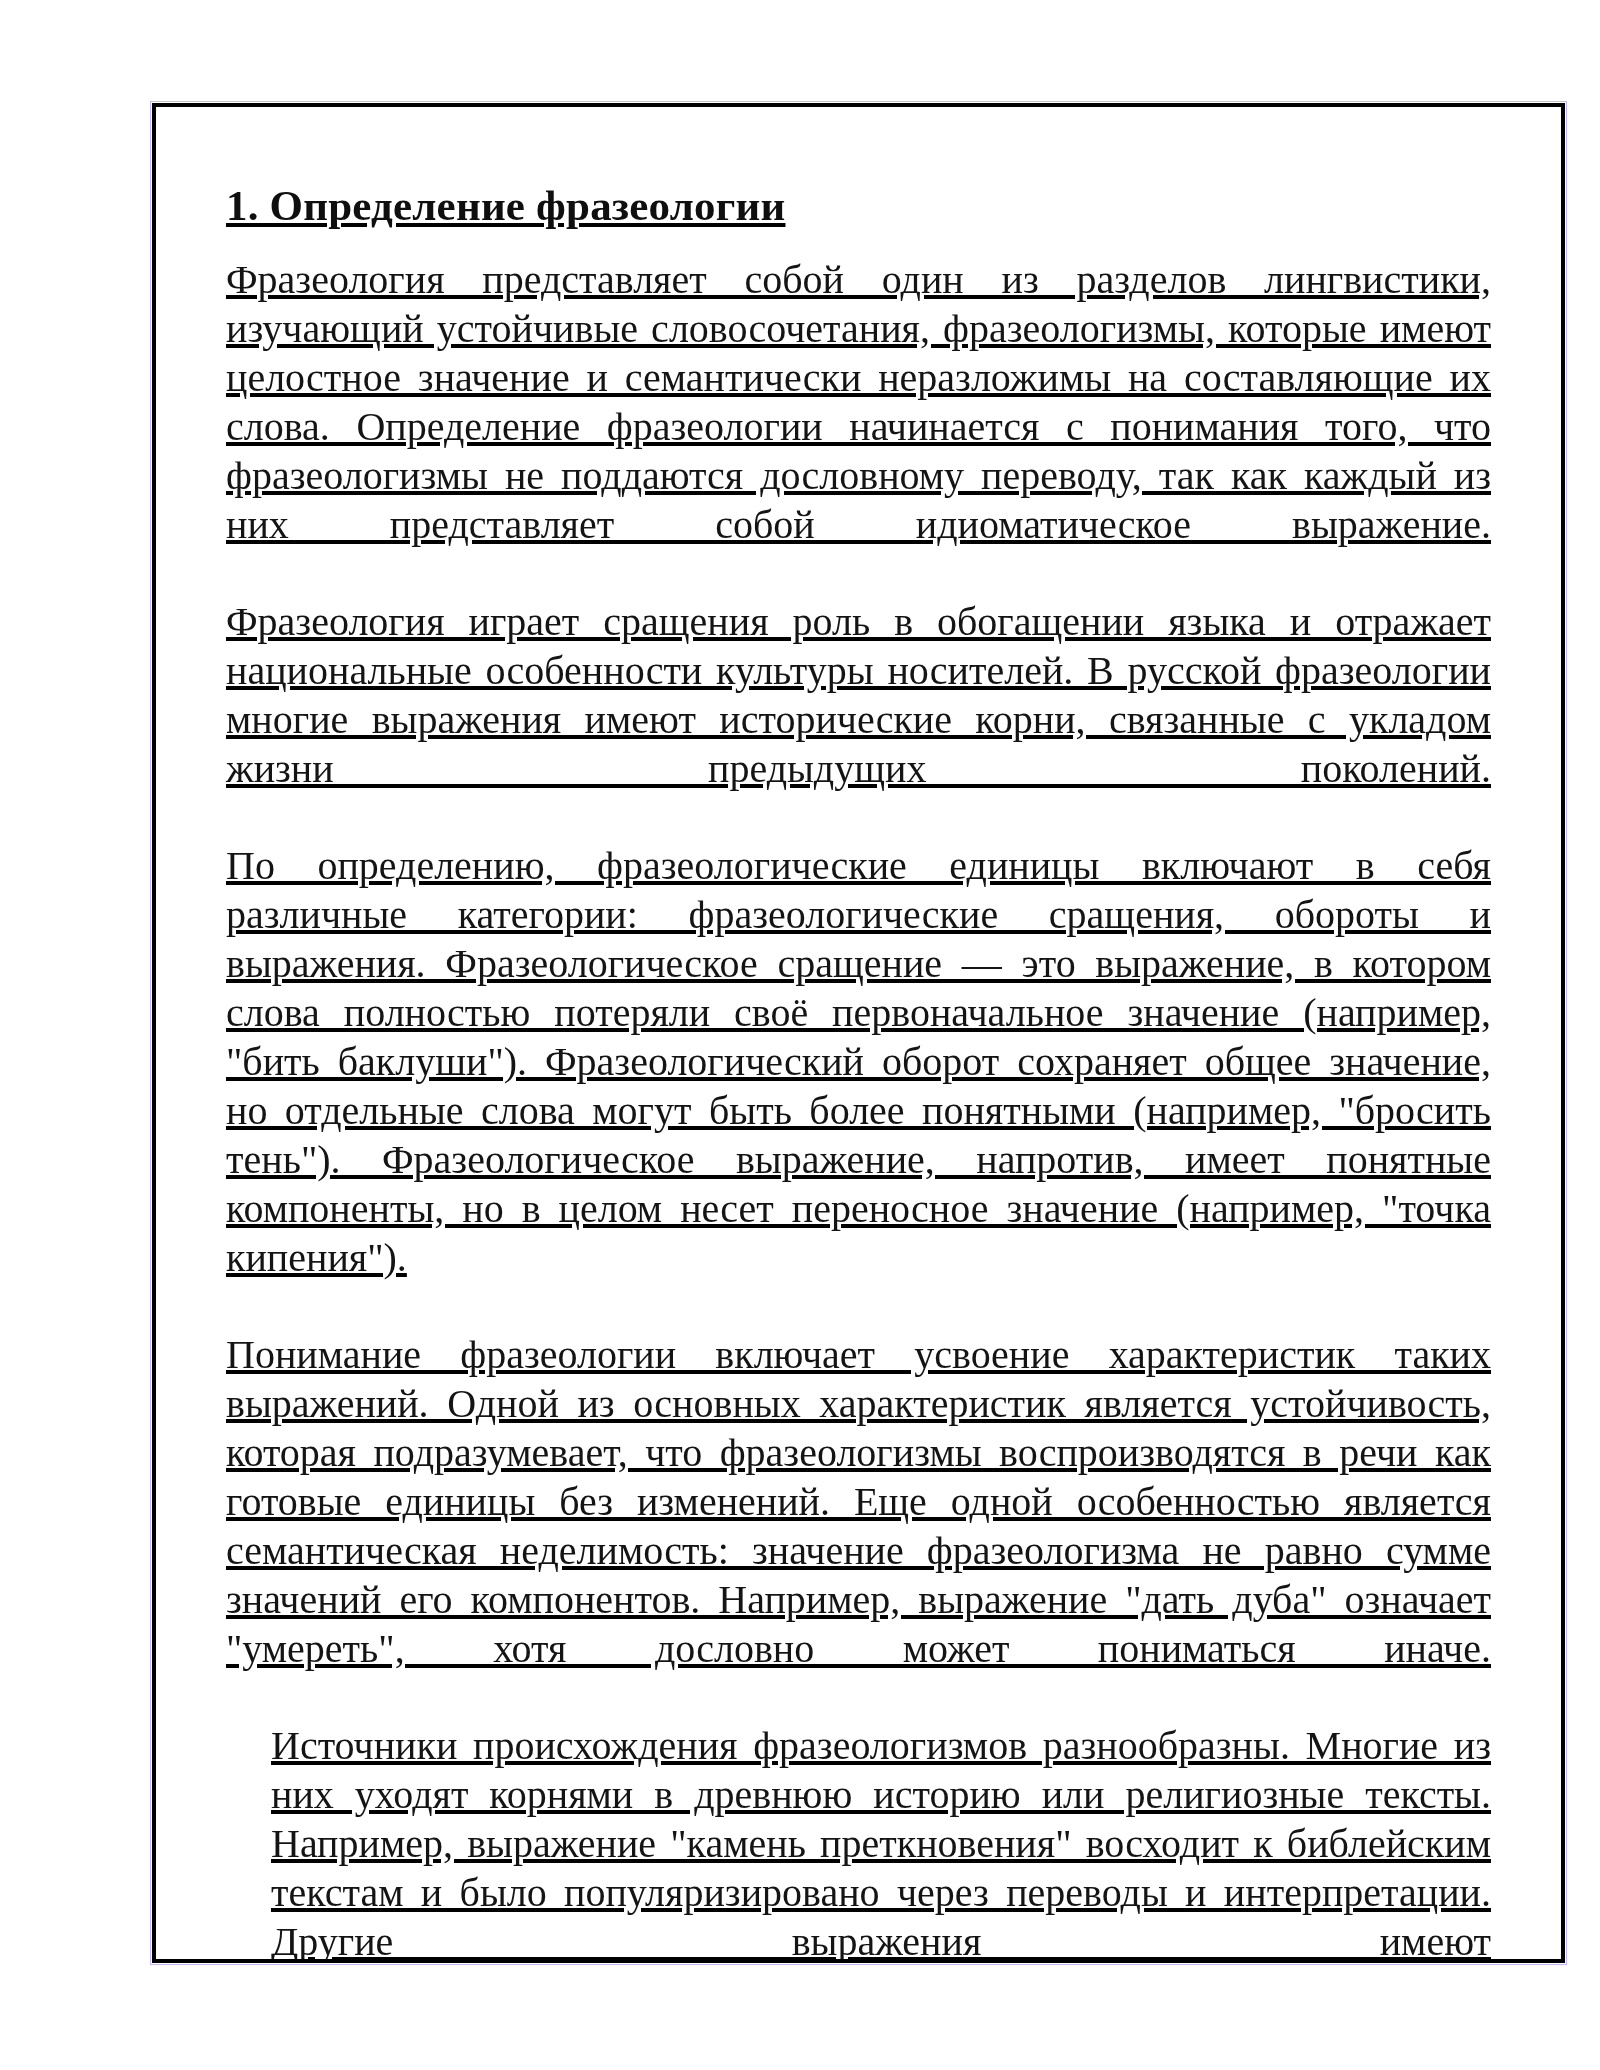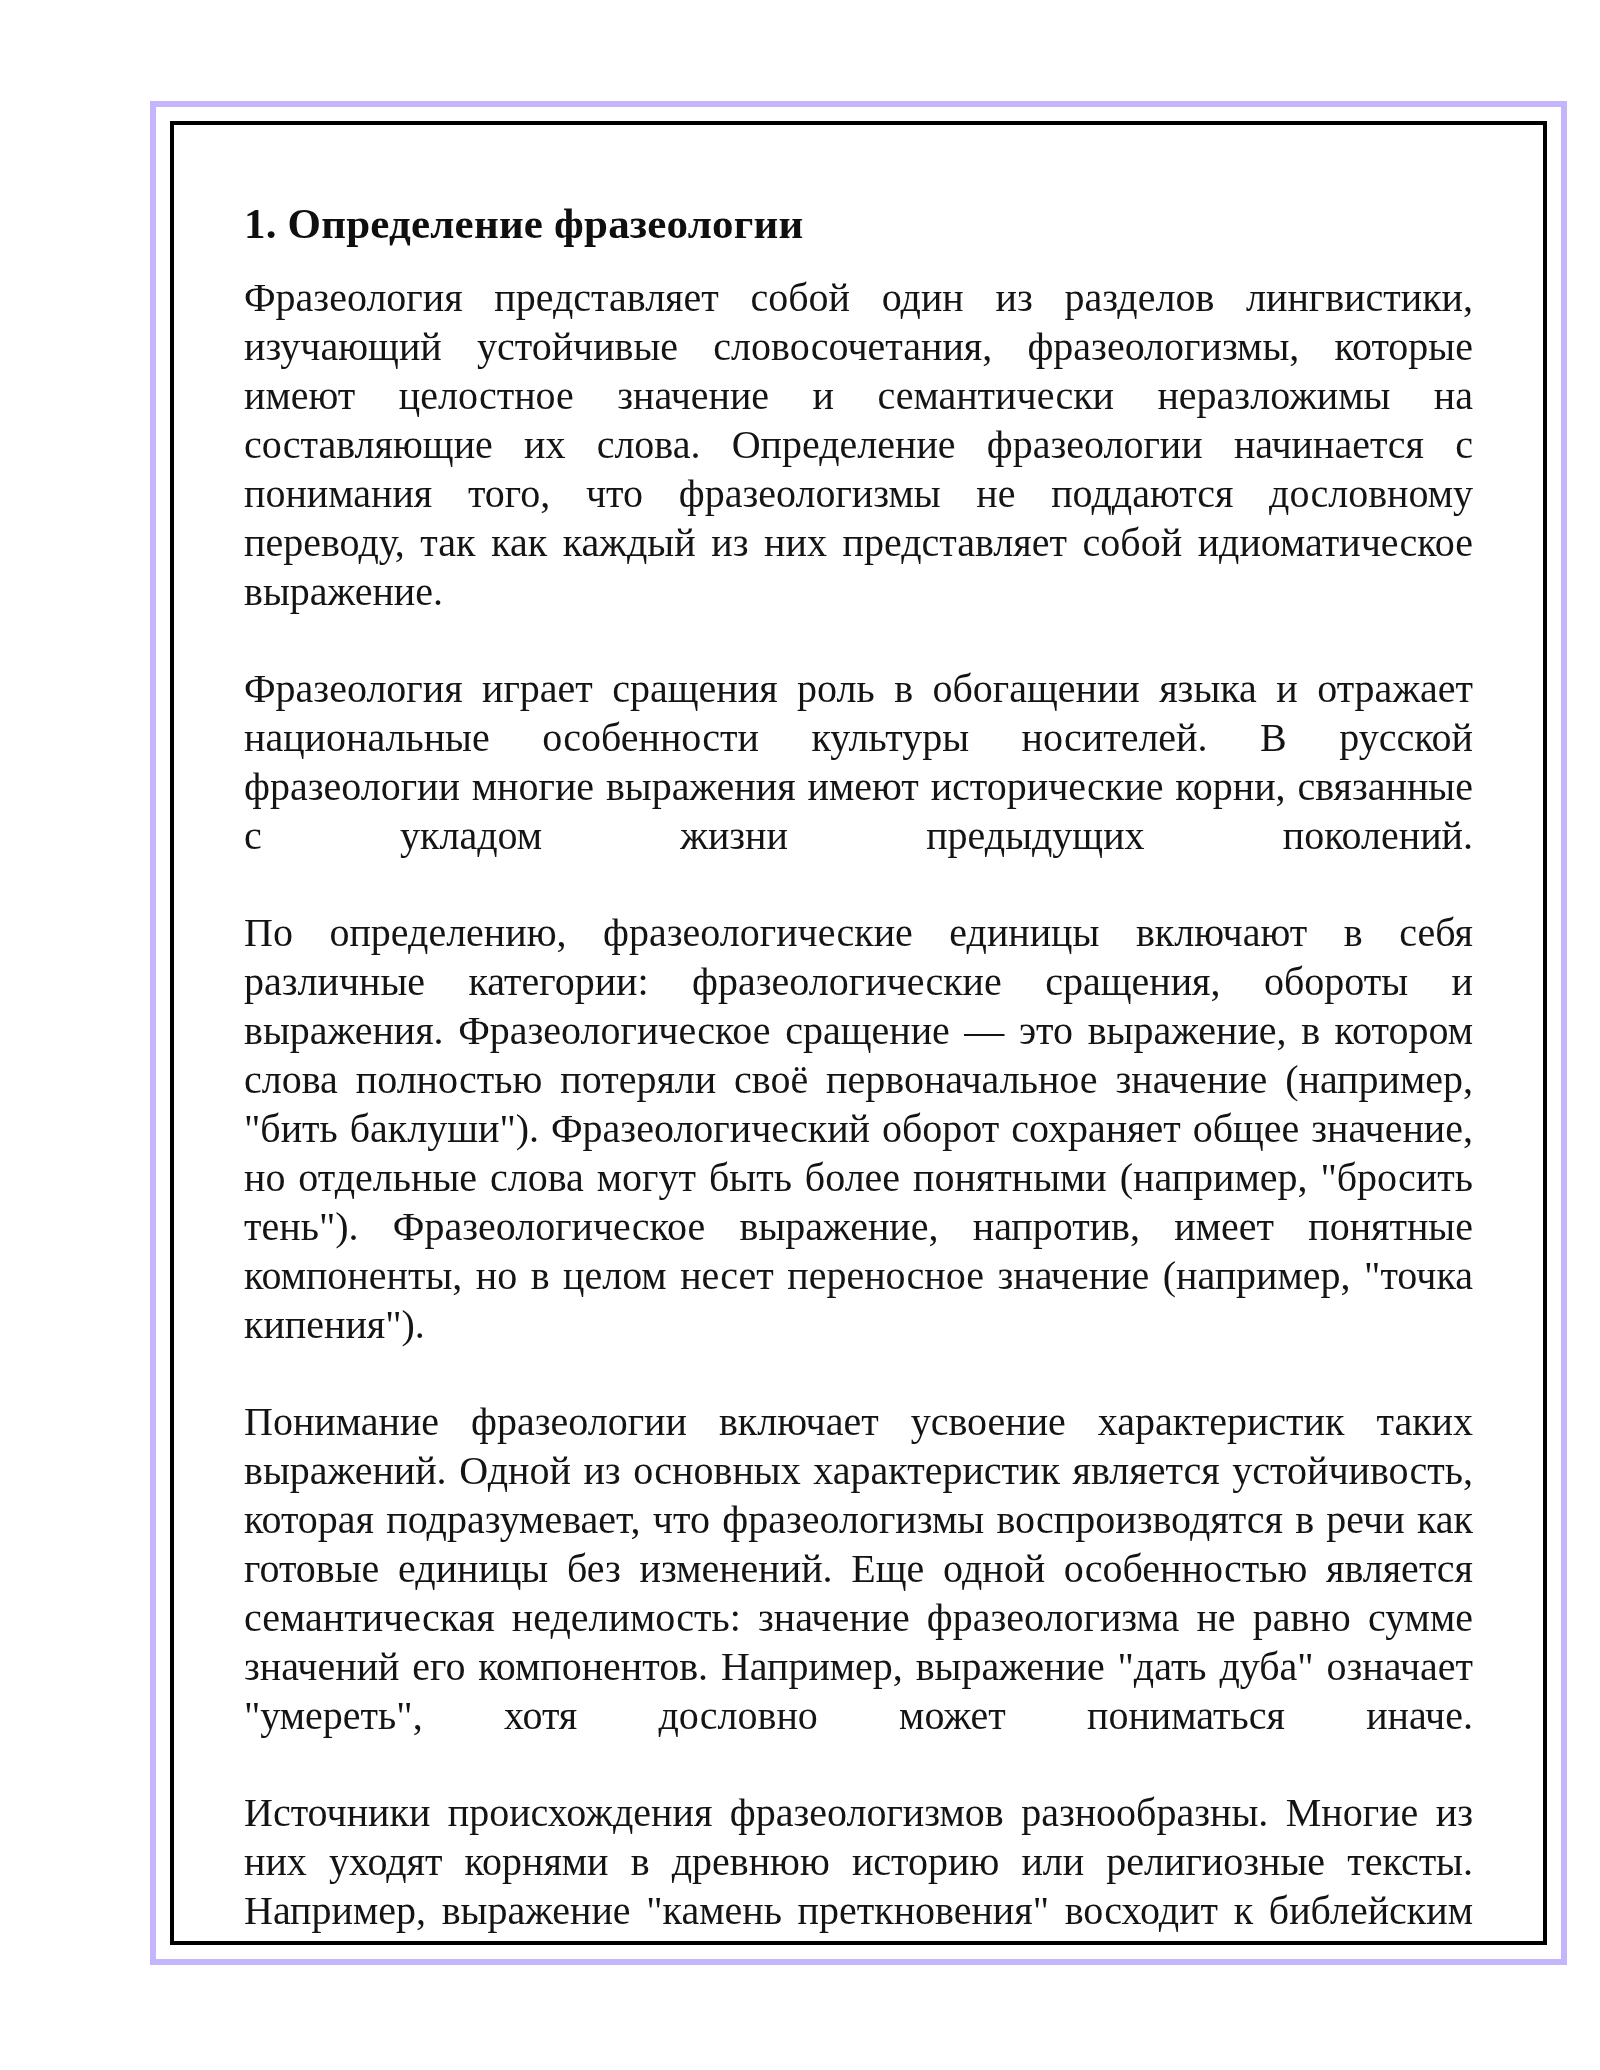--- a/index.html
+++ b/index.html
@@ -19,23 +19,24 @@
     background: #ffffff;
     overflow: hidden;
   }
   
   .frame {
     position: absolute;
     left: 150px;
     top: 101px;
     right: 33px;
     bottom: 105px;
-    border: 6px solid #c4b5fd;
-    padding: 14px;
+    border: 1px solid #c4b5fd;
+    padding: 1px;
     box-sizing: border-box;
+    text-decoration: underline;
   }
   .frame-inner {
     box-sizing: border-box;
     height: 100%;
     border: 4px solid #000000;
     padding: 74px 70px 40px 70px;
     overflow: hidden;
   }
   .heading {
     font-size: 43px;
@@ -49,20 +50,21 @@
     font-size: 40px;
     line-height: 49px;
     color: #141414;
     margin: 0 0 48px 0;
     text-align: justify;
     text-align-last: justify;
     word-spacing: 1px;
   }
   .body-text p:last-child {
     margin-bottom: 0;
+    margin-left: 45px;
   }
 </style>
 </head>
 <body>
 
 <div class="page">
   <div class="frame">
     <div class="frame-inner">
       <h1 class="heading">1. Определение фразеологии</h1>
       <div class="body-text">

